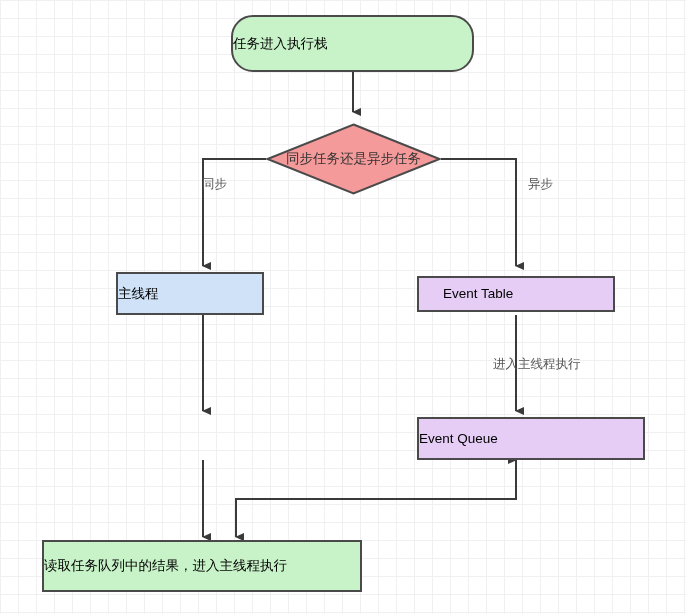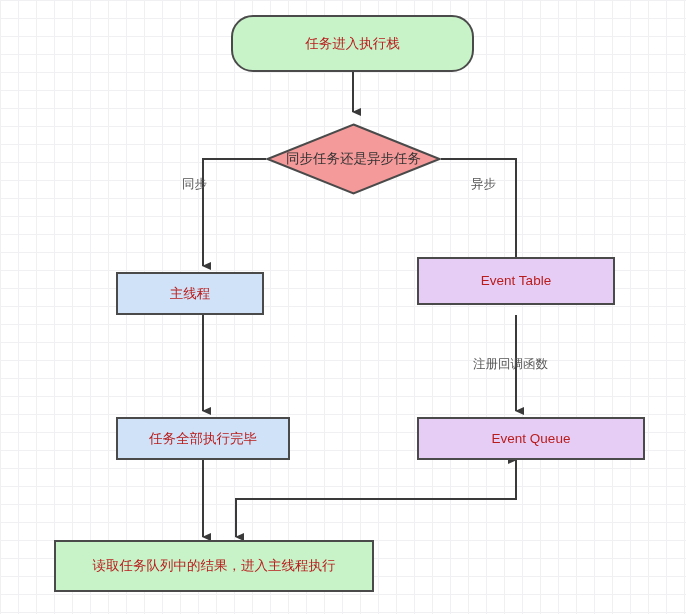--- a/index.html
+++ b/index.html
@@ -35,23 +35,23 @@
     top: 0;
     width: 686px;
     height: 614px;
     pointer-events: none;
   }
   .node {
     position: absolute;
     box-sizing: border-box;
     display: flex;
     align-items: center;
-    justify-content: center;
+    justify-content: flex-start;
     text-align: center;
-    color: #b91c1c;
+    color: #000000;
     font-size: 13.5px;
     line-height: 1.3;
     border: 2px solid #4a4a4a;
     background: #ffffff;
   }
   .node-terminator {
     background: #c8f2c8;
     border-radius: 22px;
   }
   .node-process-blue {
@@ -85,20 +85,21 @@
     color: #333333;
     font-size: 13.5px;
     white-space: nowrap;
   }
   .edge-label {
     position: absolute;
     color: #555555;
     font-size: 12.5px;
     white-space: nowrap;
     background: transparent;
+    padding-left: 20px;
   }
 </style>
 </head>
 <body>
 
 <div id="canvas">
 
   <svg id="edges" viewBox="0 0 686 614" width="686" height="614">
     <defs>
       <marker id="arrowDown" markerWidth="10" markerHeight="10" refX="5" refY="9" orient="auto" markerUnits="userSpaceOnUse">
@@ -134,35 +135,32 @@
     <svg class="diamond-shape" viewBox="0 0 175 72" preserveAspectRatio="none">
       <polygon points="87.5,1.5 173.5,36 87.5,70.5 1.5,36" fill="#f59a9a" stroke="#4a4a4a" stroke-width="2" vector-effect="non-scaling-stroke"></polygon>
     </svg>
     <span class="decision-label">同步任务还是异步任务</span>
   </div>
 
   <div class="node node-process-blue" style="left:116px; top:272px; width:148px; height:43px;">
     <span>主线程</span>
   </div>
 
-  <div class="node node-process-purple" style="left:417px; top:257px; width:198px; height:48px;">
+  <div class="node node-process-purple" style="left:417px; top:276px; width:198px; height:36px;padding-left:24px;">
     <span>Event Table</span>
   </div>
 
-  <div class="node node-process-blue" style="left:116px; top:417px; width:174px; height:43px;">
-    <span>任务全部执行完毕</span>
-  </div>
 
   <div class="node node-process-purple" style="left:417px; top:417px; width:228px; height:43px;">
     <span>Event Queue</span>
   </div>
 
-  <div class="node node-result" style="left:54px; top:540px; width:320px; height:52px;">
+  <div class="node node-result" style="left:42px; top:540px; width:320px; height:52px;">
     <span>读取任务队列中的结果，进入主线程执行</span>
   </div>
 
   <div class="edge-label" style="left:182px; top:176px;">同步</div>
 
-  <div class="edge-label" style="left:471px; top:176px;">异步</div>
+  <div class="edge-label" style="left:508px; top:176px;">异步</div>
 
-  <div class="edge-label" style="left:473px; top:356px;">注册回调函数</div>
+  <div class="edge-label" style="left:473px; top:356px;">进入主线程执行</div>
 
 </div>
 
 </body></html>

